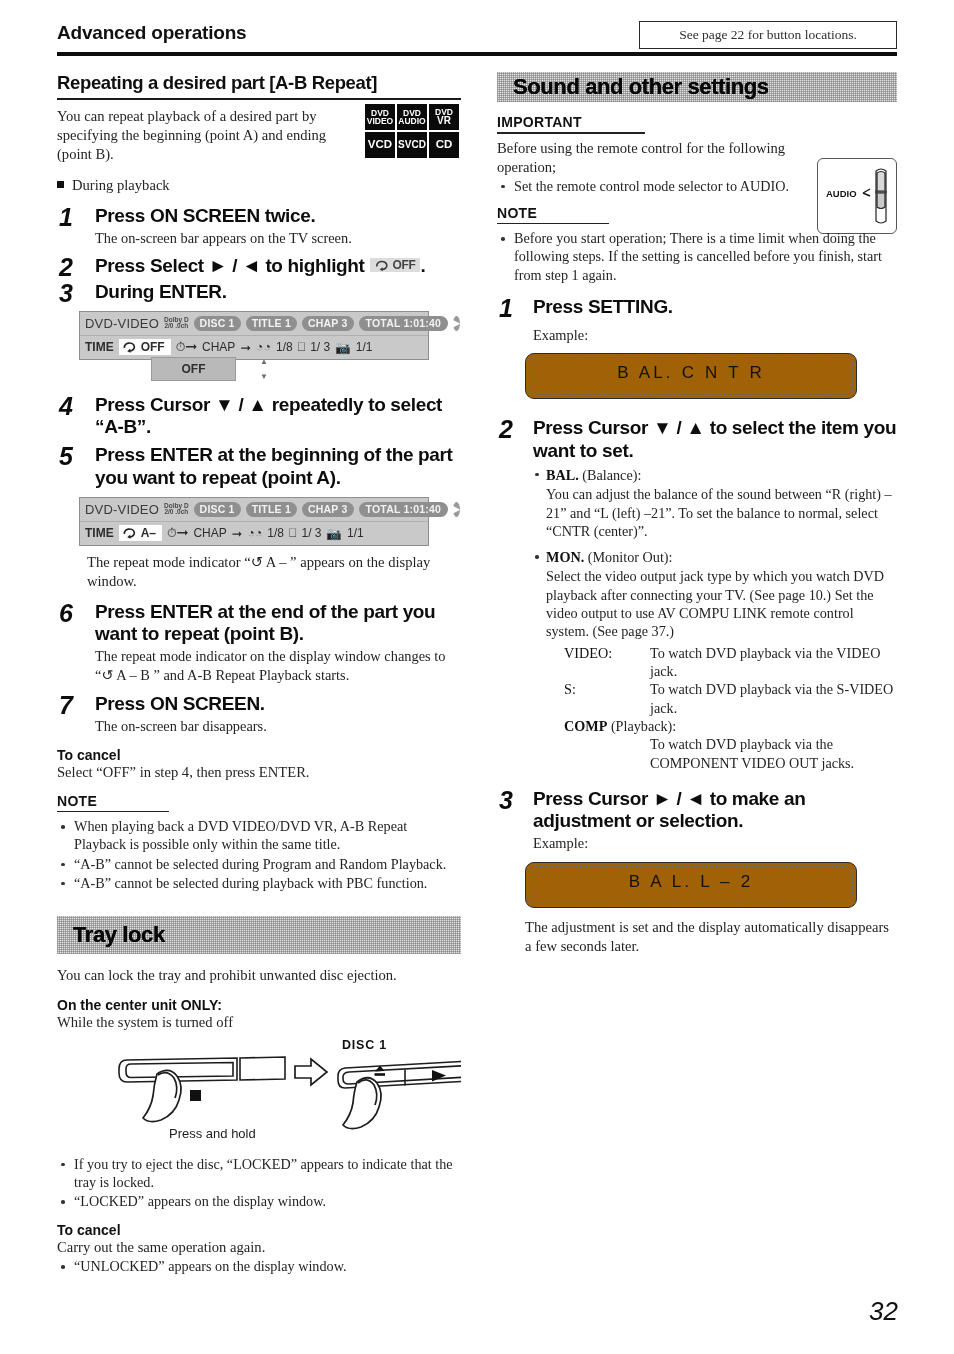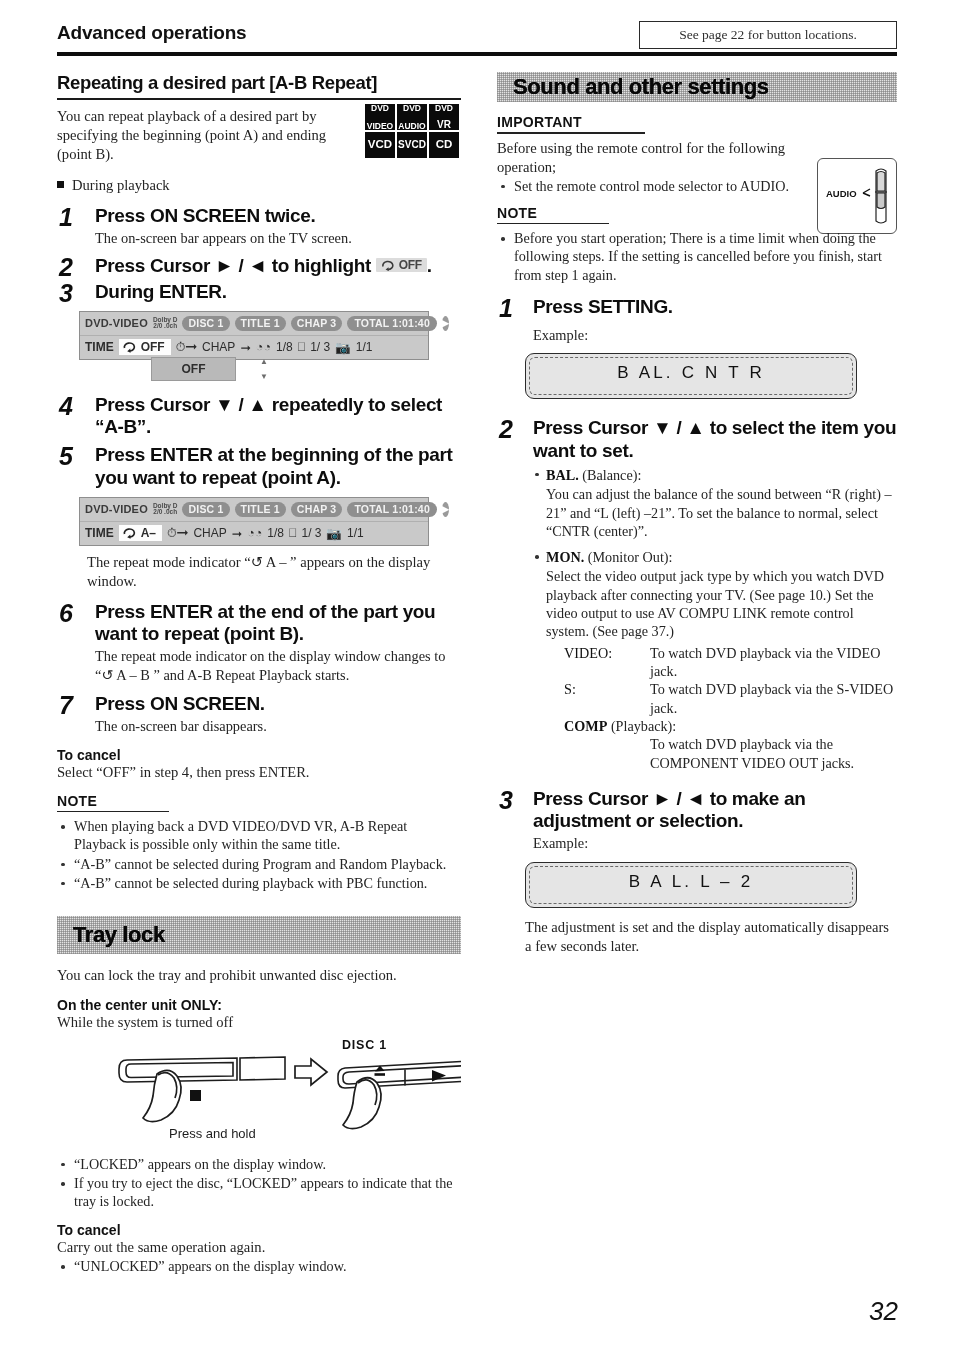--- a/index.html
+++ b/index.html
@@ -82,37 +82,37 @@
     font-size:19px;line-height:1.17;letter-spacing:-0.35px;color:#0d0d0d;
   }
   .step .desc{font-size:14.4px;line-height:1.28;color:#242424;margin-top:2px;}
   .step.r{padding-left:36px;}
 
   
   .discbox{position:absolute;right:0;top:32px;width:96px;}
   .discrow{display:flex;gap:2px;margin-bottom:2px;}
   .disc{
     background:#0a0a0a;color:#fff;width:30px;height:26px;
-    display:flex;flex-direction:column;align-items:center;justify-content:space-between;
+    display:flex;flex-direction:column;align-items:center;justify-content:center;
     font-family:"Liberation Sans", sans-serif;font-weight:bold;line-height:1.0;
   }
   .disc .l1{font-size:8.5px;}
   .disc .l2{font-size:8.5px;}
   .disc.one{justify-content:center;}
   .disc.one .l1{font-size:11.5px;}
 
   
   .osbwrap{margin:8px 0 0 22px;position:relative;width:352px;}
   .osb{
     background:#c9c9c9;border:1px solid #8e8e8e;width:348px;
     font-family:"Liberation Sans", sans-serif;
   }
   .osb-row{display:flex;align-items:center;height:23px;padding:0 5px;gap:5px;white-space:nowrap;}
   .osb-row.r1{border-bottom:1px solid #b0b0b0;}
-  .osb-lbl{font-size:11px;font-weight:bold;color:#3a3a3a;letter-spacing:.2px;}
+  .osb-lbl{font-size:13px;font-weight:normal;color:#3a3a3a;letter-spacing:.2px;}
   .osb-dolby{font-size:6.5px;font-weight:bold;color:#4a4a4a;line-height:1.05;text-align:center;}
   .osb-chip{
     background:#8f8f8f;color:#f2f2f2;border-radius:8px;font-size:10.5px;font-weight:bold;
     padding:1.5px 6px;letter-spacing:.2px;
   }
   .osb-chip.wide{padding:1.5px 7px;}
   .osb-circ{
     width:15px;height:15px;border-radius:50%;background:#9a9a9a;color:#fff;
     display:inline-flex;align-items:center;justify-content:center;font-size:9px;font-weight:bold;
   }
@@ -146,21 +146,21 @@
 
   
   .audiobox{
     position:absolute;right:0;top:86px;width:78px;height:74px;
     border:1.4px solid #555;border-radius:6px;background:#fff;
   }
 
   
   .fpd{
     margin:9px 0 0 28px;width:330px;height:44px;position:relative;
-    border:1.4px solid #2b2b2b;border-radius:9px;background:#e5e5e5;
+    border:1.4px solid #2b2b2b;border-radius:9px;background:#a16207;
   }
   .fpd:before{
     content:"";position:absolute;left:3px;top:3px;right:3px;bottom:3px;
     border:1px dashed #6a6a6a;border-radius:6px;
   }
   .fpd .txt{
     position:absolute;inset:0;display:flex;align-items:center;justify-content:center;
     font-family:"Liberation Sans", sans-serif;font-size:17px;letter-spacing:3.2px;color:#111;
     padding-bottom:6px;
   }
@@ -236,21 +236,21 @@
 
       <div class="step">
         <span class="num">1</span>
         <div class="title">Press ON SCREEN twice.</div>
         <div class="desc">The on-screen bar appears on the TV screen.</div>
       </div>
 
       <div class="step" style="margin-top:7px;">
         <span class="num">2</span>
         <div class="title">
-          <span>Press Cursor ► / ◄ to highlight</span>
+          <span>Press Select ► / ◄ to highlight</span>
           <span class="inline-chip">
             <svg width="14" height="11" viewBox="0 0 14 11">
               <path d="M2 6.5 A5 4 0 1 1 7 9.5" fill="none" stroke="#3a3a3a" stroke-width="1.6"></path>
               <path d="M7.5 7.3 L4.6 9.6 L7.8 11.2 Z" fill="#3a3a3a"></path>
             </svg>
             <span class="t">OFF</span>
           </span><span>.</span>
         </div>
       </div>
 
@@ -417,22 +417,22 @@
           <g stroke="#1d1d1d" fill="#fff" stroke-width="1.7">
             <path d="M300 40 Q312 31 320 41 Q327 51 322 65 Q318 79 304 85 Q292 89 286 83 Q294 73 296 61 Q297 49 300 40 Z"></path>
             <path d="M301 41 Q310 34 317 43 Q322 52 318 63"></path>
           </g>
         </svg>
         <div class="disc1">DISC  1</div>
         <div class="cap">Press and hold</div>
       </div>
 
       <ul class="dots" style="margin-top:8px;">
+        <li>If you try to eject the disc, “LOCKED” appears to indicate that the tray is locked.</li>
         <li>“LOCKED” appears on the display window.</li>
-        <li>If you try to eject the disc, “LOCKED” appears to indicate that the tray is locked.</li>
       </ul>
 
       <div class="sub-h" style="margin-top:12px;">To cancel</div>
       <div class="bt">Carry out the same operation again.</div>
       <ul class="dots">
         <li>“UNLOCKED” appears on the display window.</li>
       </ul>
     </div>
   </div>
 

